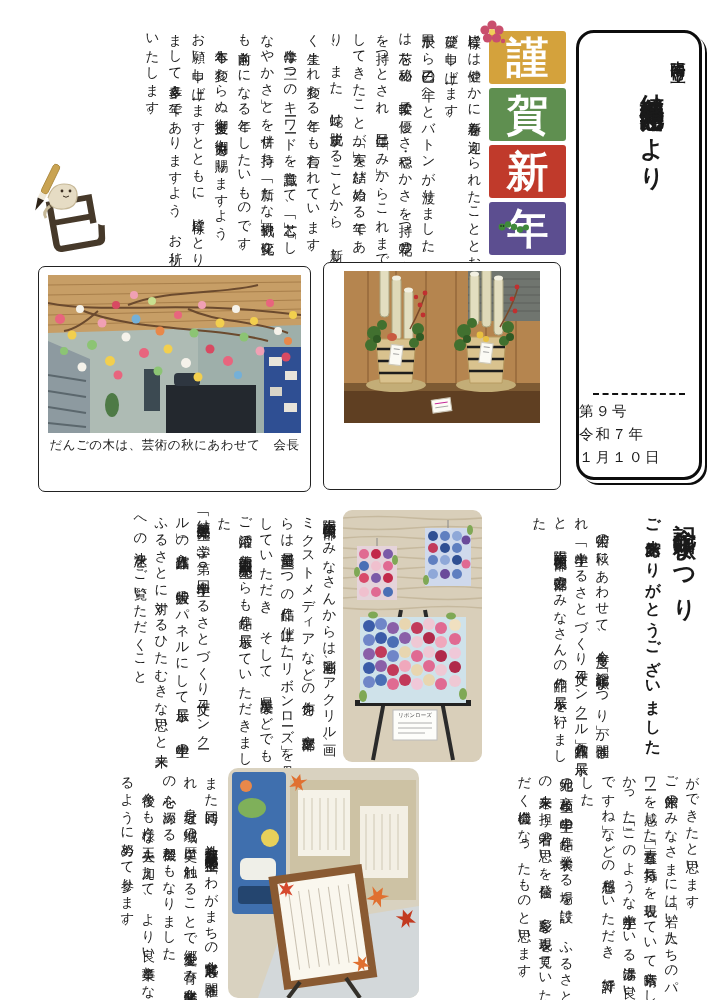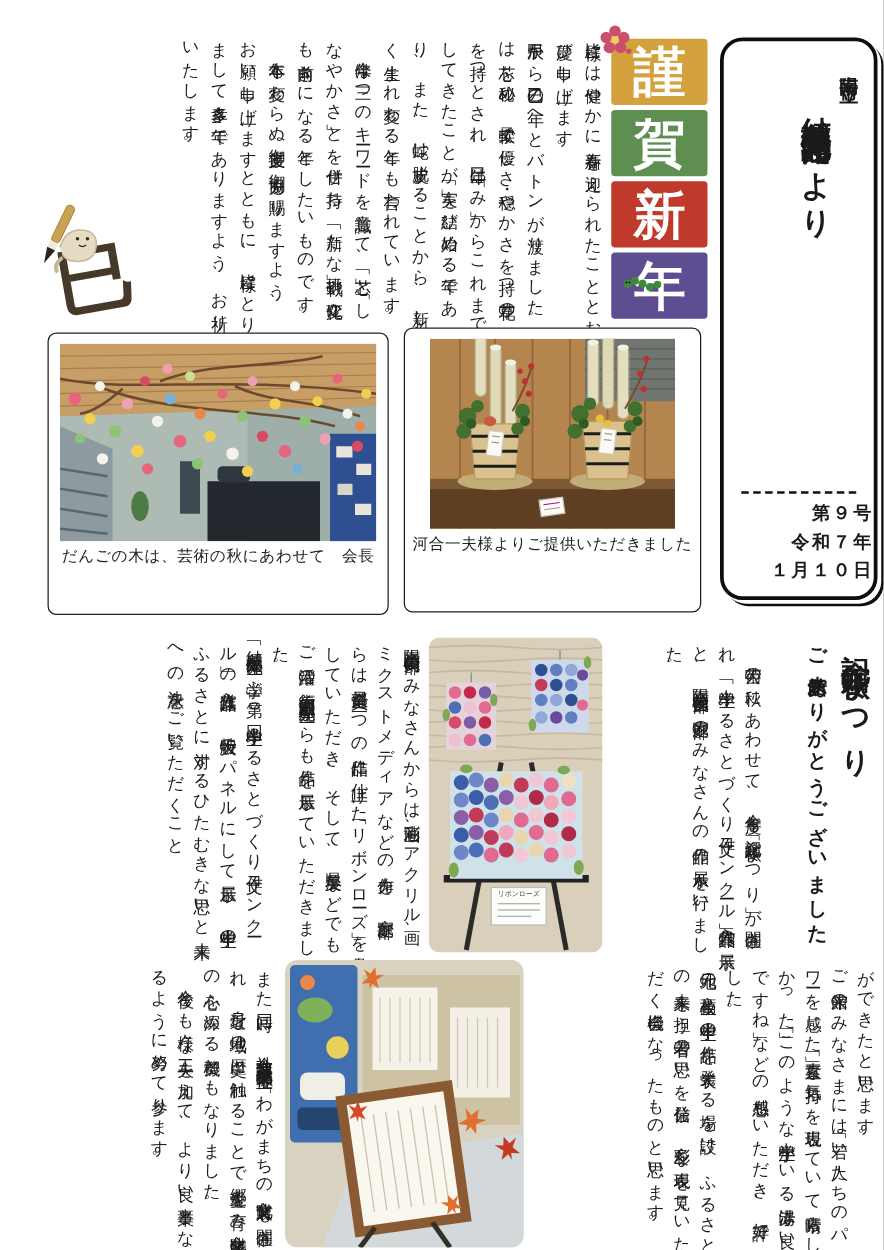--- a/index.html
+++ b/index.html
@@ -14,22 +14,22 @@
 
   
   .masthead{position:absolute;left:576px;top:30px;width:120px;height:444px;
             border:3px solid #0d0d0d;border-radius:18px;background:#fff;
             box-shadow:3px 3px 0 #ffffff,5px 5px 0 #0d0d0d;}
   .masthead-v{position:absolute;top:16px;right:12px;height:356px;writing-mode:vertical-rl;}
   .masthead-v .org{display:block;font-size:15px;letter-spacing:2px;font-weight:bold;}
   .masthead-v .mtitle{display:block;font-size:24px;letter-spacing:2px;font-weight:bold;
                       padding-top:26px;margin-left:10px;}
   .mast-dash{position:absolute;left:14px;right:14px;bottom:82px;border-top:2.2px dashed #111;}
-  .issue{position:absolute;bottom:8px;left:0;width:100%;text-align:right;
-         font-weight:bold;font-size:14.5px;line-height:23px;letter-spacing:2px;}
+  .issue{position:absolute;bottom:8px;left:0;width:100%;text-align:left;
+         font-weight:normal;font-size:14.5px;line-height:23px;letter-spacing:2px;}
 
   
   .gga{position:absolute;left:489px;top:31px;width:77px;}
   .gga-b{position:relative;width:77px;height:53px;margin-bottom:4px;display:flex;
          align-items:center;justify-content:center;color:#fff;font-size:42px;
          font-weight:bold;border-radius:3px;font-family:"Liberation Serif",serif;}
   .g1{background:#d4a23c;} .g2{background:#5f8f50;} .g3{background:#c03a2b;} .g4{background:#5c4e90;}
   .plum{position:absolute;left:-10px;top:-12px;}
   .gsnake{position:absolute;left:8px;top:16px;}
 
@@ -311,21 +311,20 @@
             <line x1="-3" y1="52" x2="3" y2="52" stroke="#999" stroke-width="1"></line>
             <line x1="-3" y1="57" x2="3" y2="57" stroke="#999" stroke-width="1"></line>
           </g>
       </g>
       <g transform="rotate(-8 97 134)">
           <rect x="88" y="128" width="19" height="13" fill="#fdfcf6" stroke="#c8c2b2"></rect>
           <line x1="91" y1="132" x2="104" y2="132" stroke="#b08" stroke-width="0.8"></line>
           <line x1="91" y1="136" x2="104" y2="136" stroke="#999" stroke-width="0.8"></line>
         </g>
     </svg>
-    <div class="cap">河合一夫様よりご提供いただきました</div>
   </div>
 
   <div class="autumn">
 
     <div class="a-head">
       <div class="h1">記念館秋まつり</div>
       <div class="h2">ご来館ありがとうございました</div>
     </div>
 
     <div class="vtext atext blockA">　芸術の秋にあわせて、今年度も記念館「秋まつり」が開催され、「中学生ふるさとづくり作文コンクール」入賞作品の展示と、南陽高校美術部と家庭部のみなさんの作品の展示を行いました。</div>

